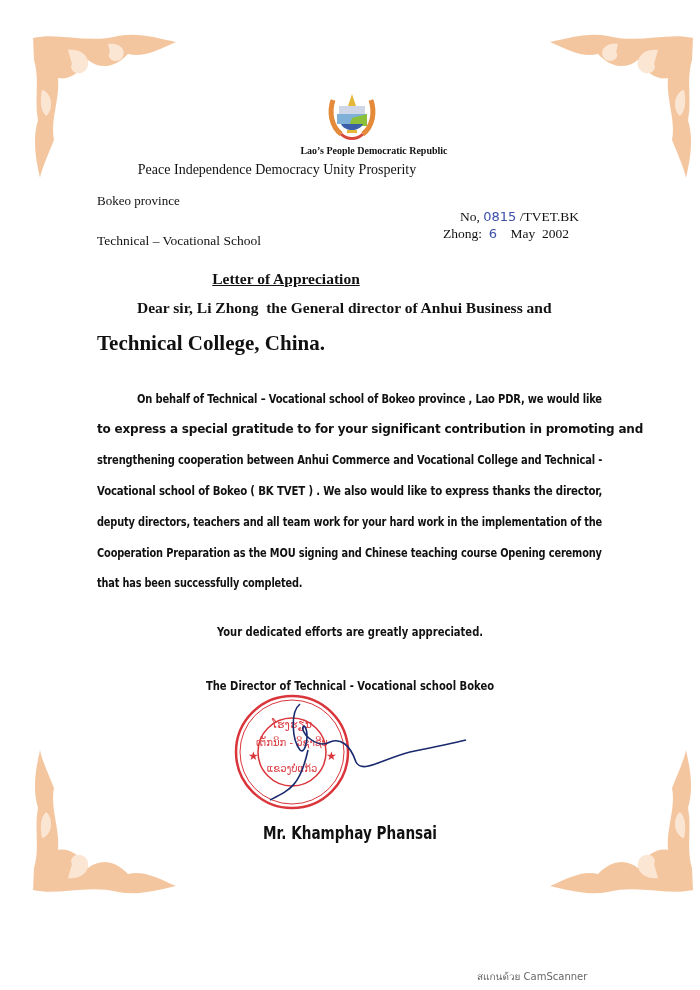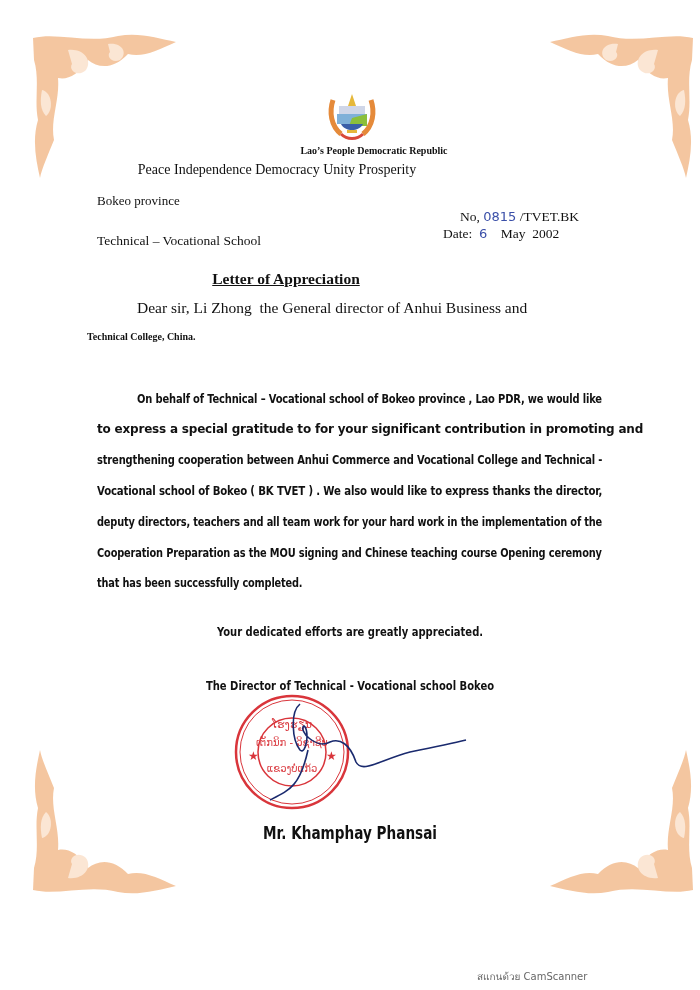--- a/index.html
+++ b/index.html
@@ -20,22 +20,22 @@
     #country { position: absolute; left: 0; width: 700px; top: 145px; text-align: center; font-size: 10px; font-weight: bold; padding-left: 24px; }
     #motto { position: absolute; left: 0; width: 554px; top: 162px; text-align: center; font-size: 14px; }
 
     #province { position: absolute; left: 97px; top: 193px; font-size: 13px; }
     #school { position: absolute; left: 97px; top: 209px; font-size: 13.5px; margin-top: 24px; }
     #ref { position: absolute; left: 460px; top: 209px; font-size: 13.5px; white-space: nowrap; }
     #date { position: absolute; left: 443px; top: 226px; font-size: 13.5px; white-space: nowrap; }
     .hand { font-family: "DejaVu Sans", sans-serif; color: #3a4fa8; font-size: 13px; font-weight: normal; }
 
     #title { position: absolute; left: 0; width: 572px; top: 270px; text-align: center; font-size: 15.5px; font-weight: bold; text-decoration: underline; }
-    #salutation1 { position: absolute; left: 137px; top: 299px; font-size: 15.5px; font-weight: normal; white-space: nowrap; }
-    #salutation2 { position: absolute; left: 87px; top: 331px; font-size: 10px; font-weight: bold; white-space: nowrap; }
+    #salutation1 { position: absolute; left: 137px; top: 299px; font-size: 15.5px; font-weight: bold; white-space: nowrap; }
+    #salutation2 { position: absolute; left: 97px; top: 331px; font-size: 21px; font-weight: bold; white-space: nowrap; }
 
     .body-line { position: absolute; left: 137px; font-size: 12.5px; white-space: nowrap; letter-spacing: -0.2px; }
     .body-line.cont { left: 97px; }
     .justify { width: 510px; text-align: justify; text-align-last: justify; }
 
     #closing { position: absolute; left: 0; width: 700px; top: 624px; text-align: center; font-size: 12.5px; font-weight: bold; font-family: "DejaVu Sans", sans-serif; }
     #signatory-title { position: absolute; left: 0; width: 700px; top: 678px; text-align: center; font-size: 12.5px; font-weight: bold; font-family: "DejaVu Sans", sans-serif; }
     #stamp { position: absolute; left: 230px; top: 690px; width: 240px; height: 120px; }
     #signer { position: absolute; left: 0; width: 700px; top: 823px; text-align: center; font-size: 17px; font-weight: bold; font-family: "DejaVu Sans", sans-serif; }
     #watermark { position: absolute; left: 477px; top: 969px; font-size: 10px; color: #666; font-family: "DejaVu Sans", sans-serif; }
@@ -101,21 +101,21 @@
 
 <div id="province" class="serif">Bokeo province</div>
 <div id="school" class="serif">Technical – Vocational School</div>
 
 <div id="ref" class="serif">
   <span>No,</span>
   <span class="hand">0815</span>
   <span>/TVET.BK</span>
 </div>
 <div id="date" class="serif">
-  <span>Date:</span>
+  <span>Zhong:</span>
   &nbsp;<span class="hand">6</span>&nbsp;&nbsp;&nbsp;
   <span style="white-space:pre">May  2002</span>
 </div>
 
 <div id="title" class="serif">Letter of Appreciation</div>
 <div id="salutation1" class="serif" style="white-space:pre">Dear sir, Li Zhong  the General director of Anhui Business and</div>
 <div id="salutation2" class="serif">Technical College, China.</div>
 
 <div class="body-line cond" style="top: 391px; transform: scaleX(0.793515);">On behalf of Technical – Vocational school of Bokeo province , Lao PDR, we would like</div>
 <div class="body-line cont cond justify" style="top: 422px; transform: none; font-size: 12px;">to express  a  special  gratitude  to  for  your  significant  contribution  in  promoting  and</div>

